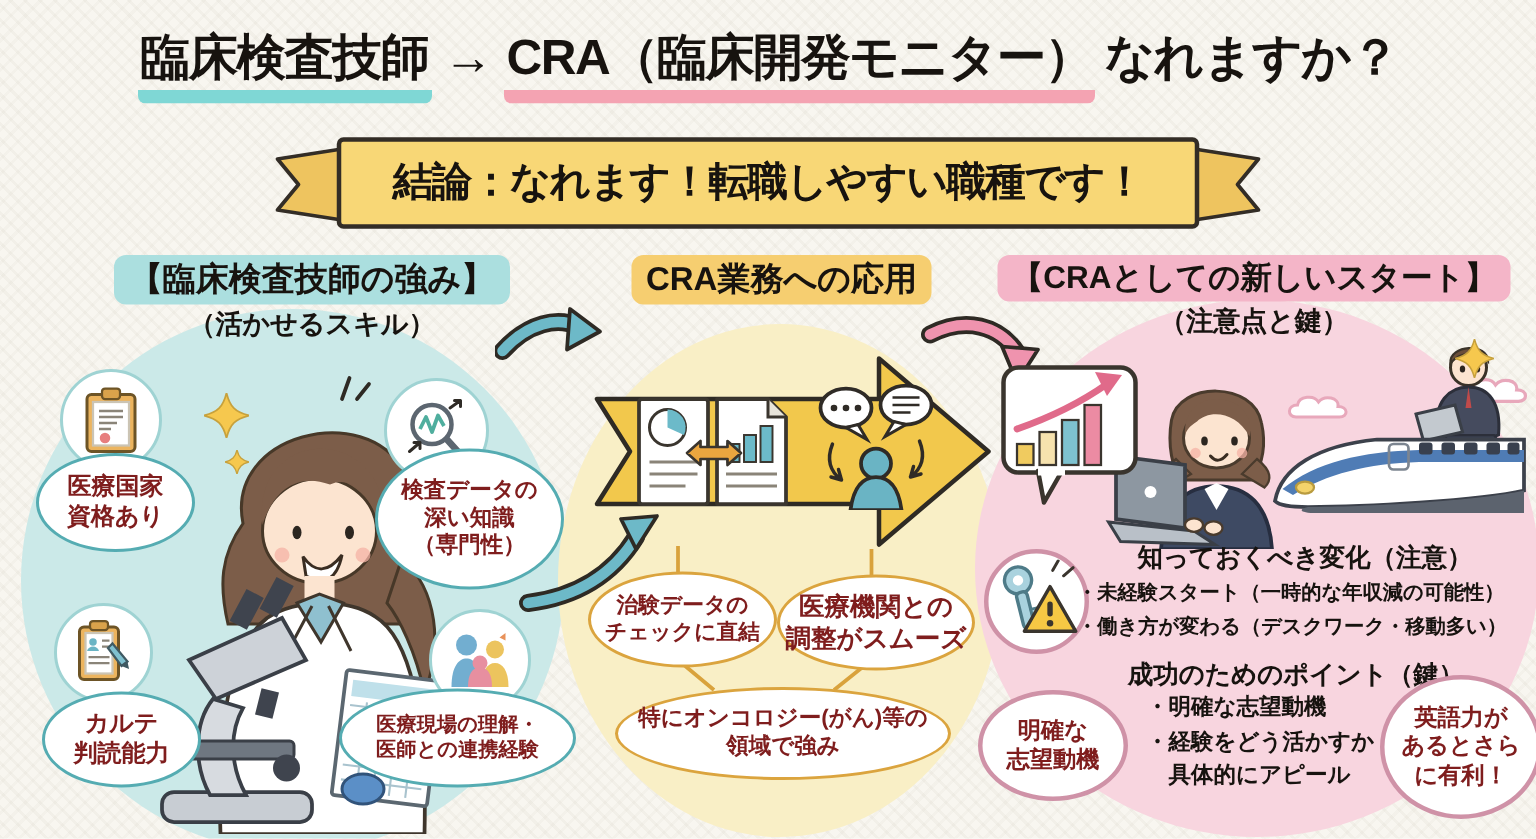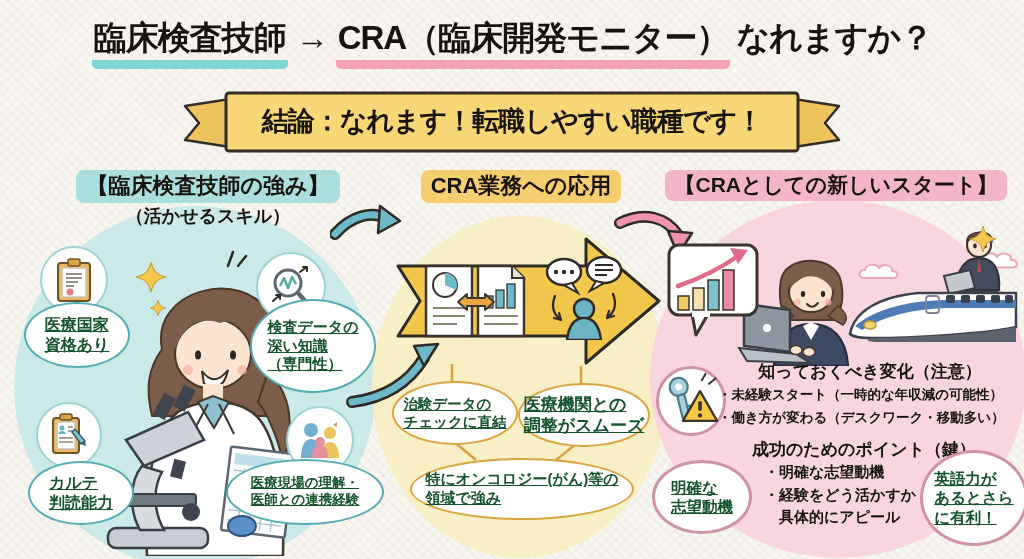--- a/index.html
+++ b/index.html
@@ -31,21 +31,21 @@
   .right-circle{left:650px;top:200px;width:376px;height:358px;border-radius:50%;background:#f8d5df;}
 
   .head-wrap{text-align:center;z-index:6;}
   .head-pill{display:inline-block;padding:1px 10px 2px 10px;border-radius:8px;font-weight:900;color:#17130f;}
   .head-teal{background:#abdfdf;font-size:22px;}
   .head-yellow{background:#f6ce70;font-size:22px;}
   .head-pink{background:#f4b5c8;font-size:21px;}
   .subhead{text-align:center;font-weight:900;font-size:18px;z-index:6;color:#17130f;}
 
   .bubble{background:#fff;border-radius:50%;display:flex;align-items:center;justify-content:center;
-    text-align:left;font-weight:900;color:#14532d;white-space:pre-line;line-height:1.25;z-index:7;text-decoration:underline;}
+    text-align:center;font-weight:900;color:#7f1d1d;white-space:pre-line;line-height:1.25;z-index:7;}
   .bd-teal{border:2.5px solid #55acb2;}
   .bd-orange{border:2.5px solid #dba43e;}
   .bd-pink{border:3px solid #cf92a7;}
   .icon-circle{background:#fff;border-radius:50%;display:flex;align-items:center;justify-content:center;z-index:7;}
   .ic-teal{border:2.5px solid #9fd3d3;}
 
   .rtext{z-index:7;color:#17130f;}
   svg{display:block;}
   .z4{z-index:4;} .z5{z-index:5;} .z6{z-index:6;}
 </style>
@@ -238,20 +238,21 @@
   <svg class="abs z6" style="left:612px;top:205px;" width="84" height="58" viewBox="0 0 84 58">
     <path d="M8,18 C32,6 54,12 66,30" stroke="#2e2a24" stroke-width="12" fill="none" stroke-linecap="round"></path>
     <path d="M8,18 C32,6 54,12 66,30" stroke="#ef93ae" stroke-width="7" fill="none" stroke-linecap="round"></path>
     <polygon points="56,26 80,28 66,50" fill="#ef93ae" stroke="#2e2a24" stroke-width="2.5" stroke-linejoin="round"></polygon>
   </svg>
 
   <div class="abs right-circle"></div>
   <div class="abs head-wrap" style="left:648px;top:170px;width:376px;">
     <span class="head-pill head-pink">【CRAとしての新しいスタート】</span>
   </div>
+  <div class="abs subhead" style="left:648px;top:202px;width:376px;">（注意点と鍵）</div>
 
   <svg class="abs z6" style="left:666px;top:242px;" width="94" height="96" viewBox="0 0 94 96">
     <rect x="3" y="3" width="88" height="70" rx="10" fill="#fff" stroke="#3a352e" stroke-width="3"></rect>
     <polygon points="26,72 42,72 30,93" fill="#fff" stroke="#3a352e" stroke-width="3" stroke-linejoin="round"></polygon>
     <rect x="26" y="70" width="18" height="5" fill="#fff"></rect>
     <rect x="12" y="54" width="11" height="14" fill="#f0cb5f" stroke="#3a352e" stroke-width="1.5"></rect>
     <rect x="27" y="46" width="11" height="22" fill="#f6e2ae" stroke="#3a352e" stroke-width="1.5"></rect>
     <rect x="42" y="38" width="11" height="30" fill="#7ec2cf" stroke="#3a352e" stroke-width="1.5"></rect>
     <rect x="57" y="28" width="11" height="40" fill="#ec8ba3" stroke="#3a352e" stroke-width="1.5"></rect>
     <path d="M12,44 C35,36 55,26 72,14" stroke="#e06a8a" stroke-width="4.5" fill="none" stroke-linecap="round"></path>

